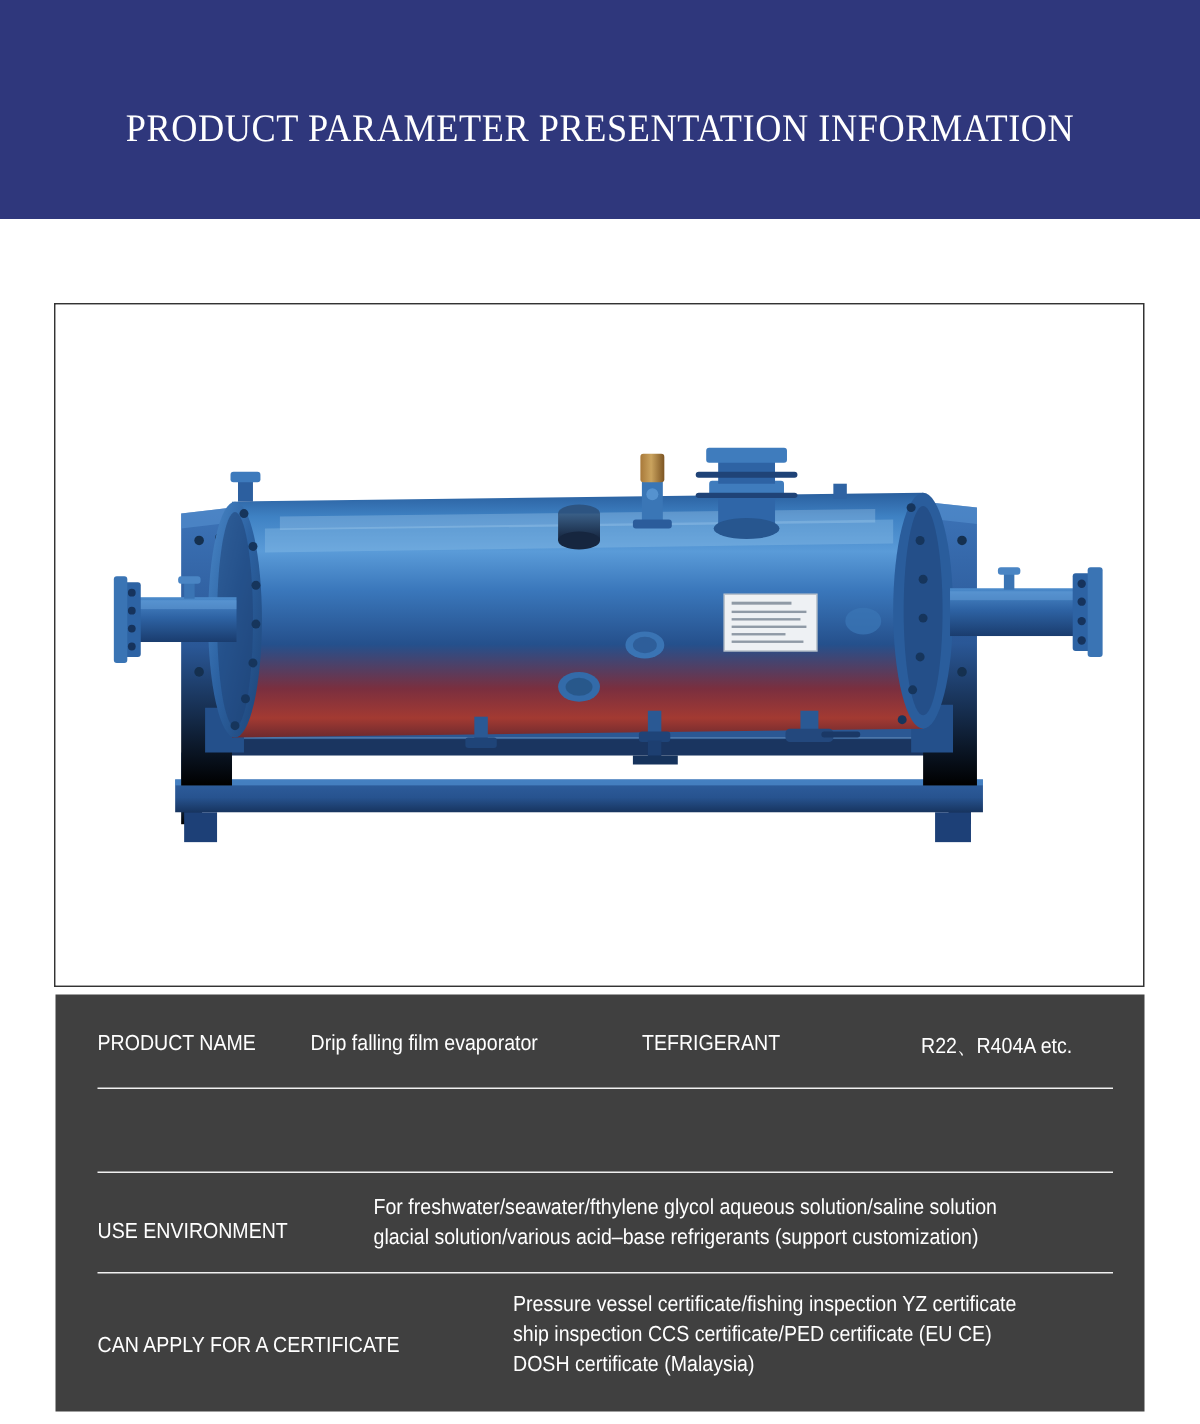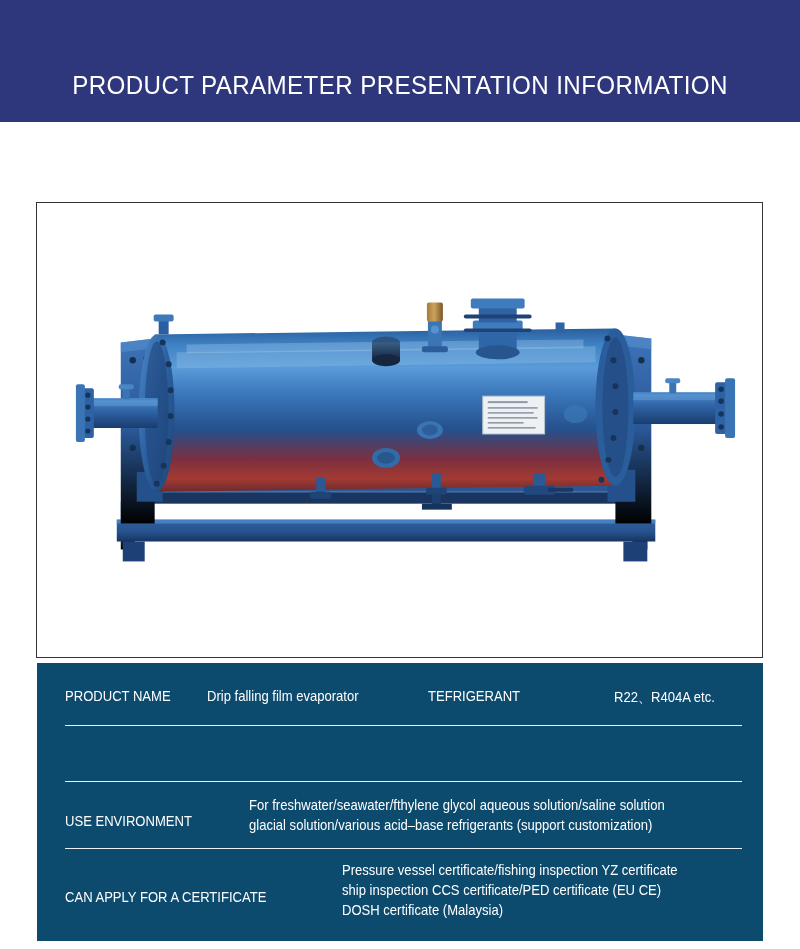--- a/index.html
+++ b/index.html
@@ -14,22 +14,23 @@
     font-family: "Liberation Sans", "DejaVu Sans", sans-serif;
     overflow: hidden;
   }
 
   
   .header-banner {
     position: absolute;
     left: 0;
     top: 0;
     width: 800px;
-    height: 122px;
+    height: 146px;
     background: #2f377c;
+    font-family: Liberation Serif, serif;
   }
   .header-title {
     position: absolute;
     left: 0;
     top: 0;
     width: 800px;
     height: 157px;
     display: flex;
     align-items: center;
     justify-content: center;
@@ -64,21 +65,21 @@
     height: 100%;
   }
 
   
   .spec-panel {
     position: absolute;
     left: 37px;
     top: 663px;
     width: 726px;
     height: 278px;
-    background: #0c4a6e;
+    background: #404040;
   }
   .spec-row {
     position: absolute;
     left: 0;
     width: 726px;
     color: #ffffff;
   }
   .divider {
     position: absolute;
     left: 28px;

